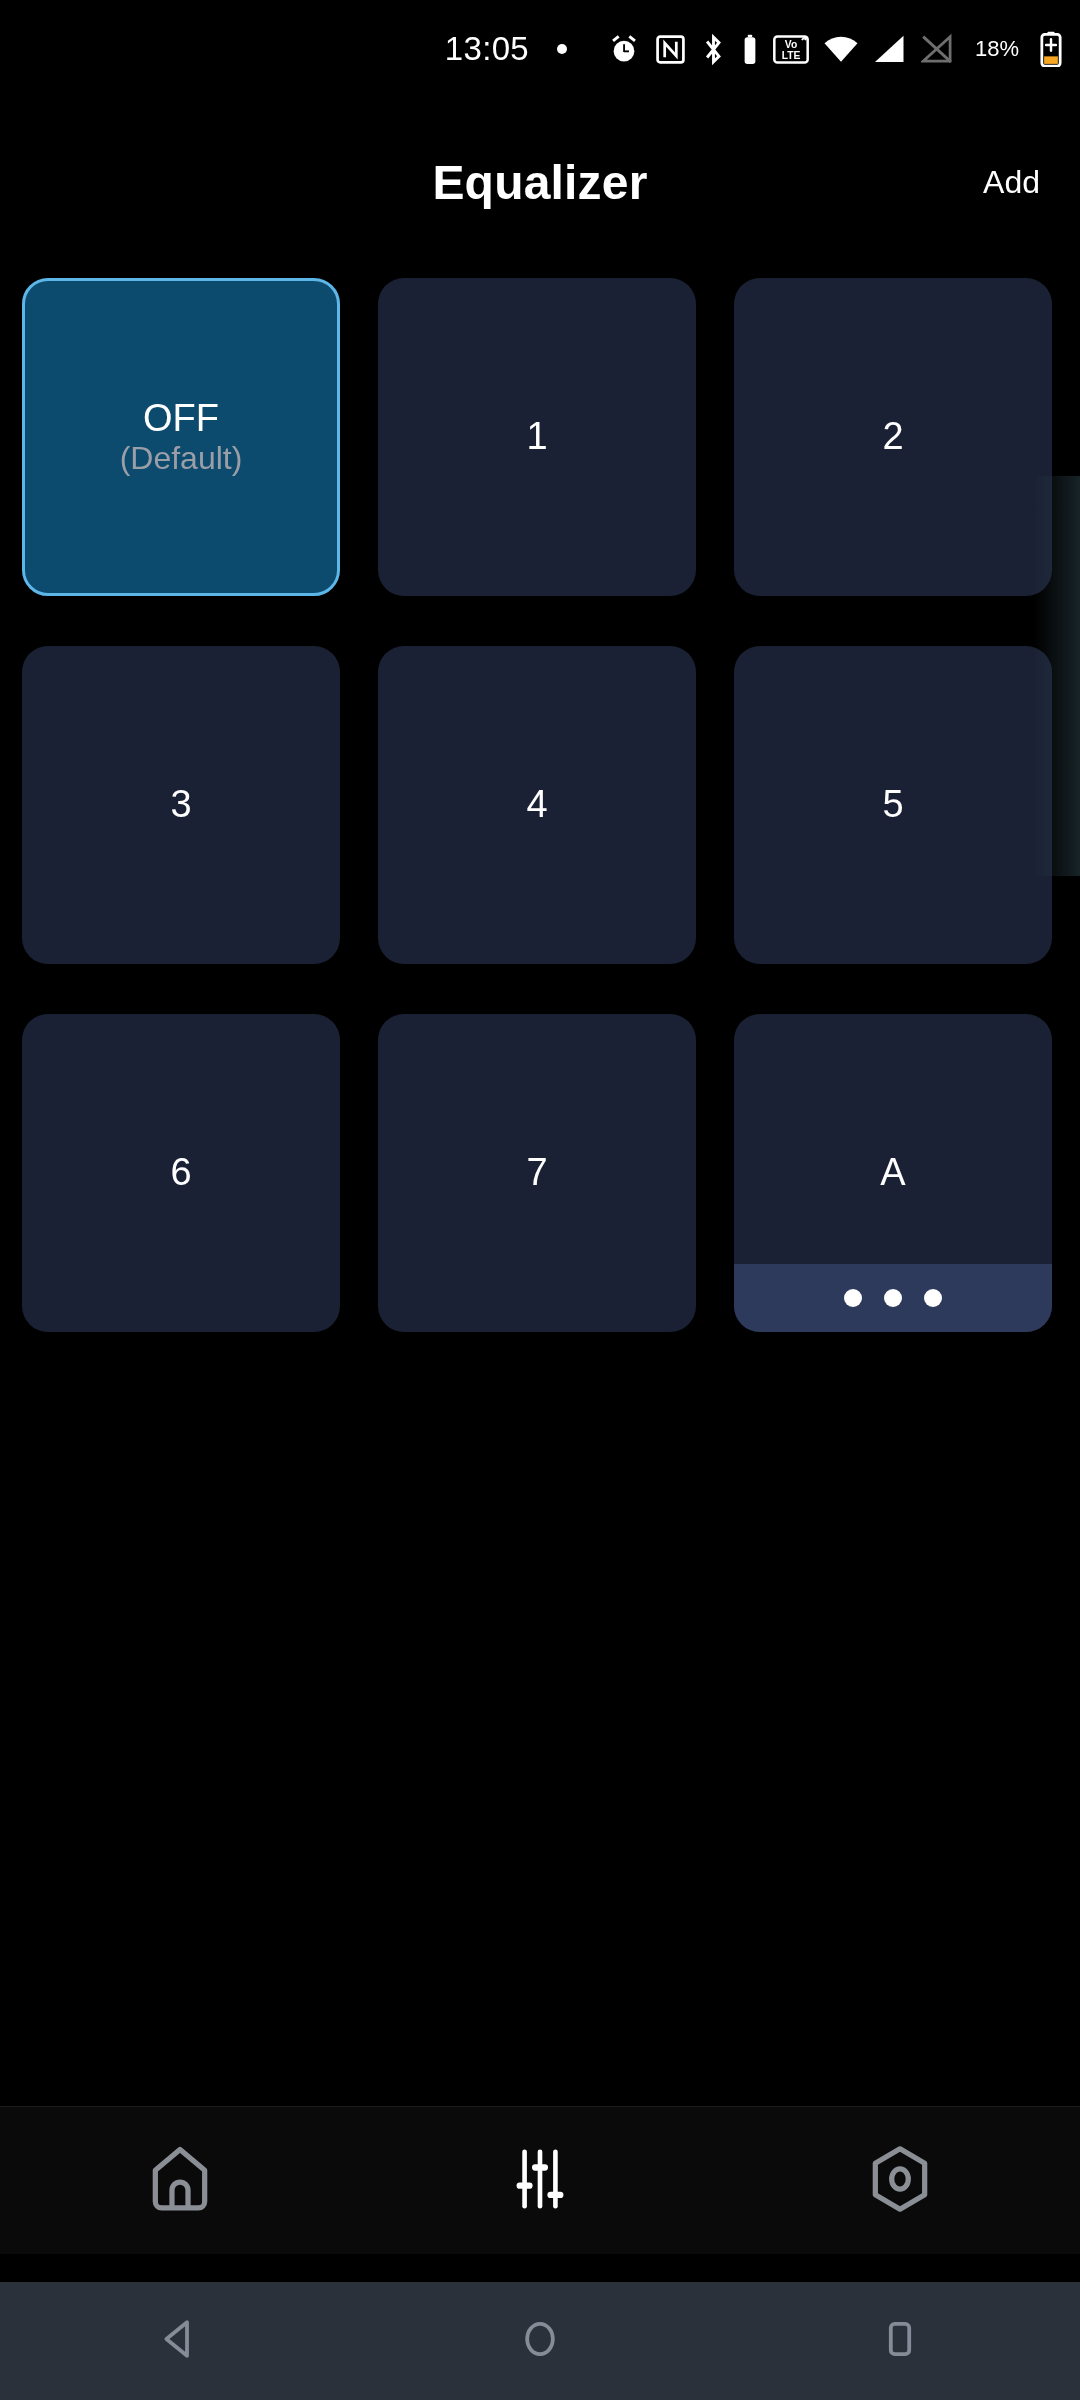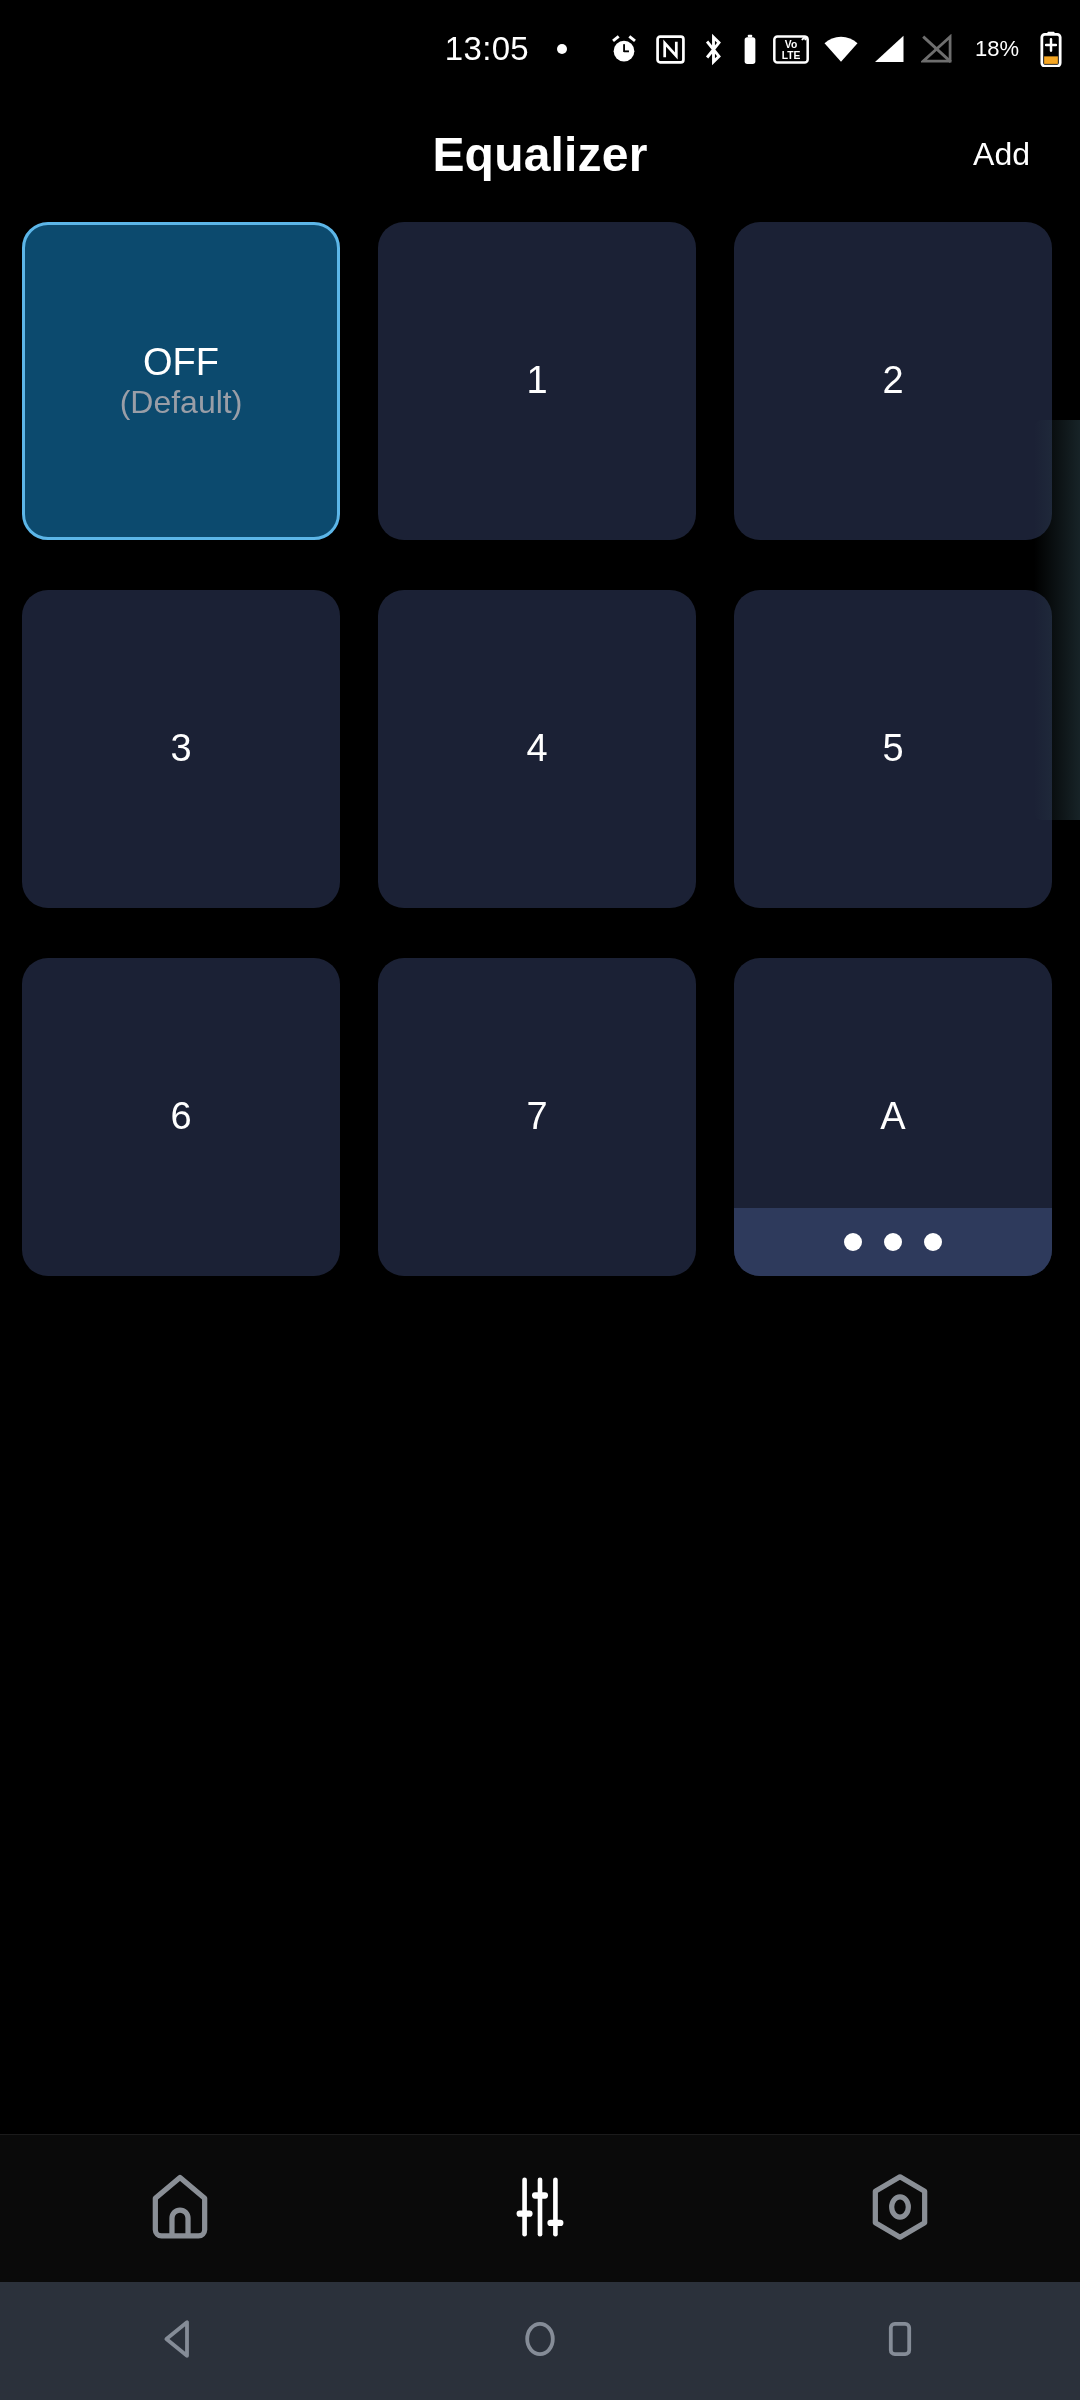--- a/index.html
+++ b/index.html
@@ -8,21 +8,21 @@
     width:1080px; height:2400px;
     background:#000;
     font-family:"Liberation Sans", sans-serif;
     overflow:hidden;
   }
 
   #screen {
     position:relative;
     width:1080px; height:2400px;
     background:#000;
-    display:flex; flex-direction:column;
+    display:flex; flex-direction:column;gap:28px;
   }
 
   
   #status-bar {
     height:98px;
     flex:0 0 98px;
     display:flex;
     align-items:center;
     justify-content:flex-end;
     padding:0 18px 0 0;
@@ -58,21 +58,21 @@
     background:#000;
   }
   #page-title {
     font-size:48px;
     font-weight:700;
     color:#fff;
     letter-spacing:.2px;
   }
   #add-button {
     position:absolute;
-    right:44px; top:50%;
+    right:34px; top:50%;
     transform:translateY(-50%);
     font-size:32px;
     color:#fff;
     padding:10px 6px;
     cursor:pointer;
   }
 
   
   #preset-area {
     flex:1 1 auto;

